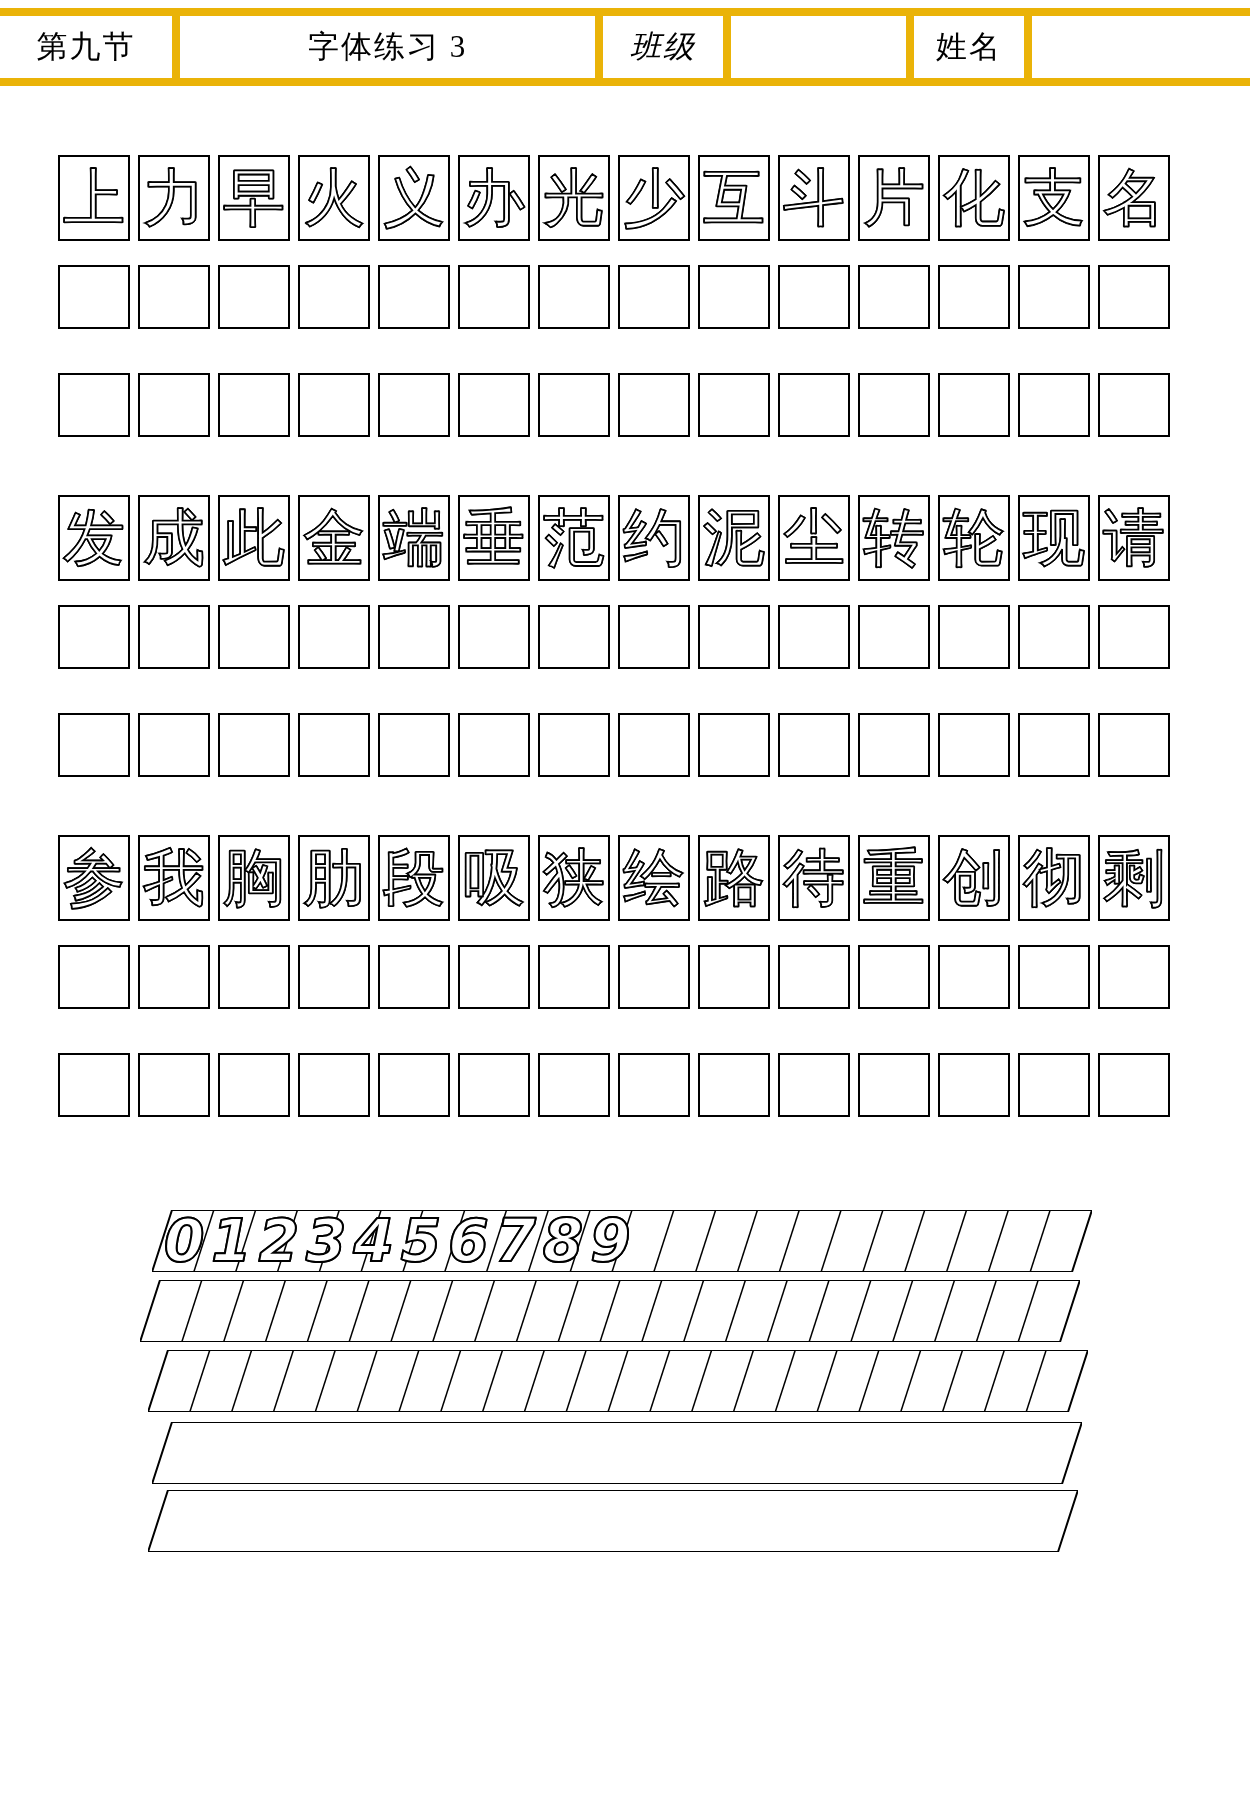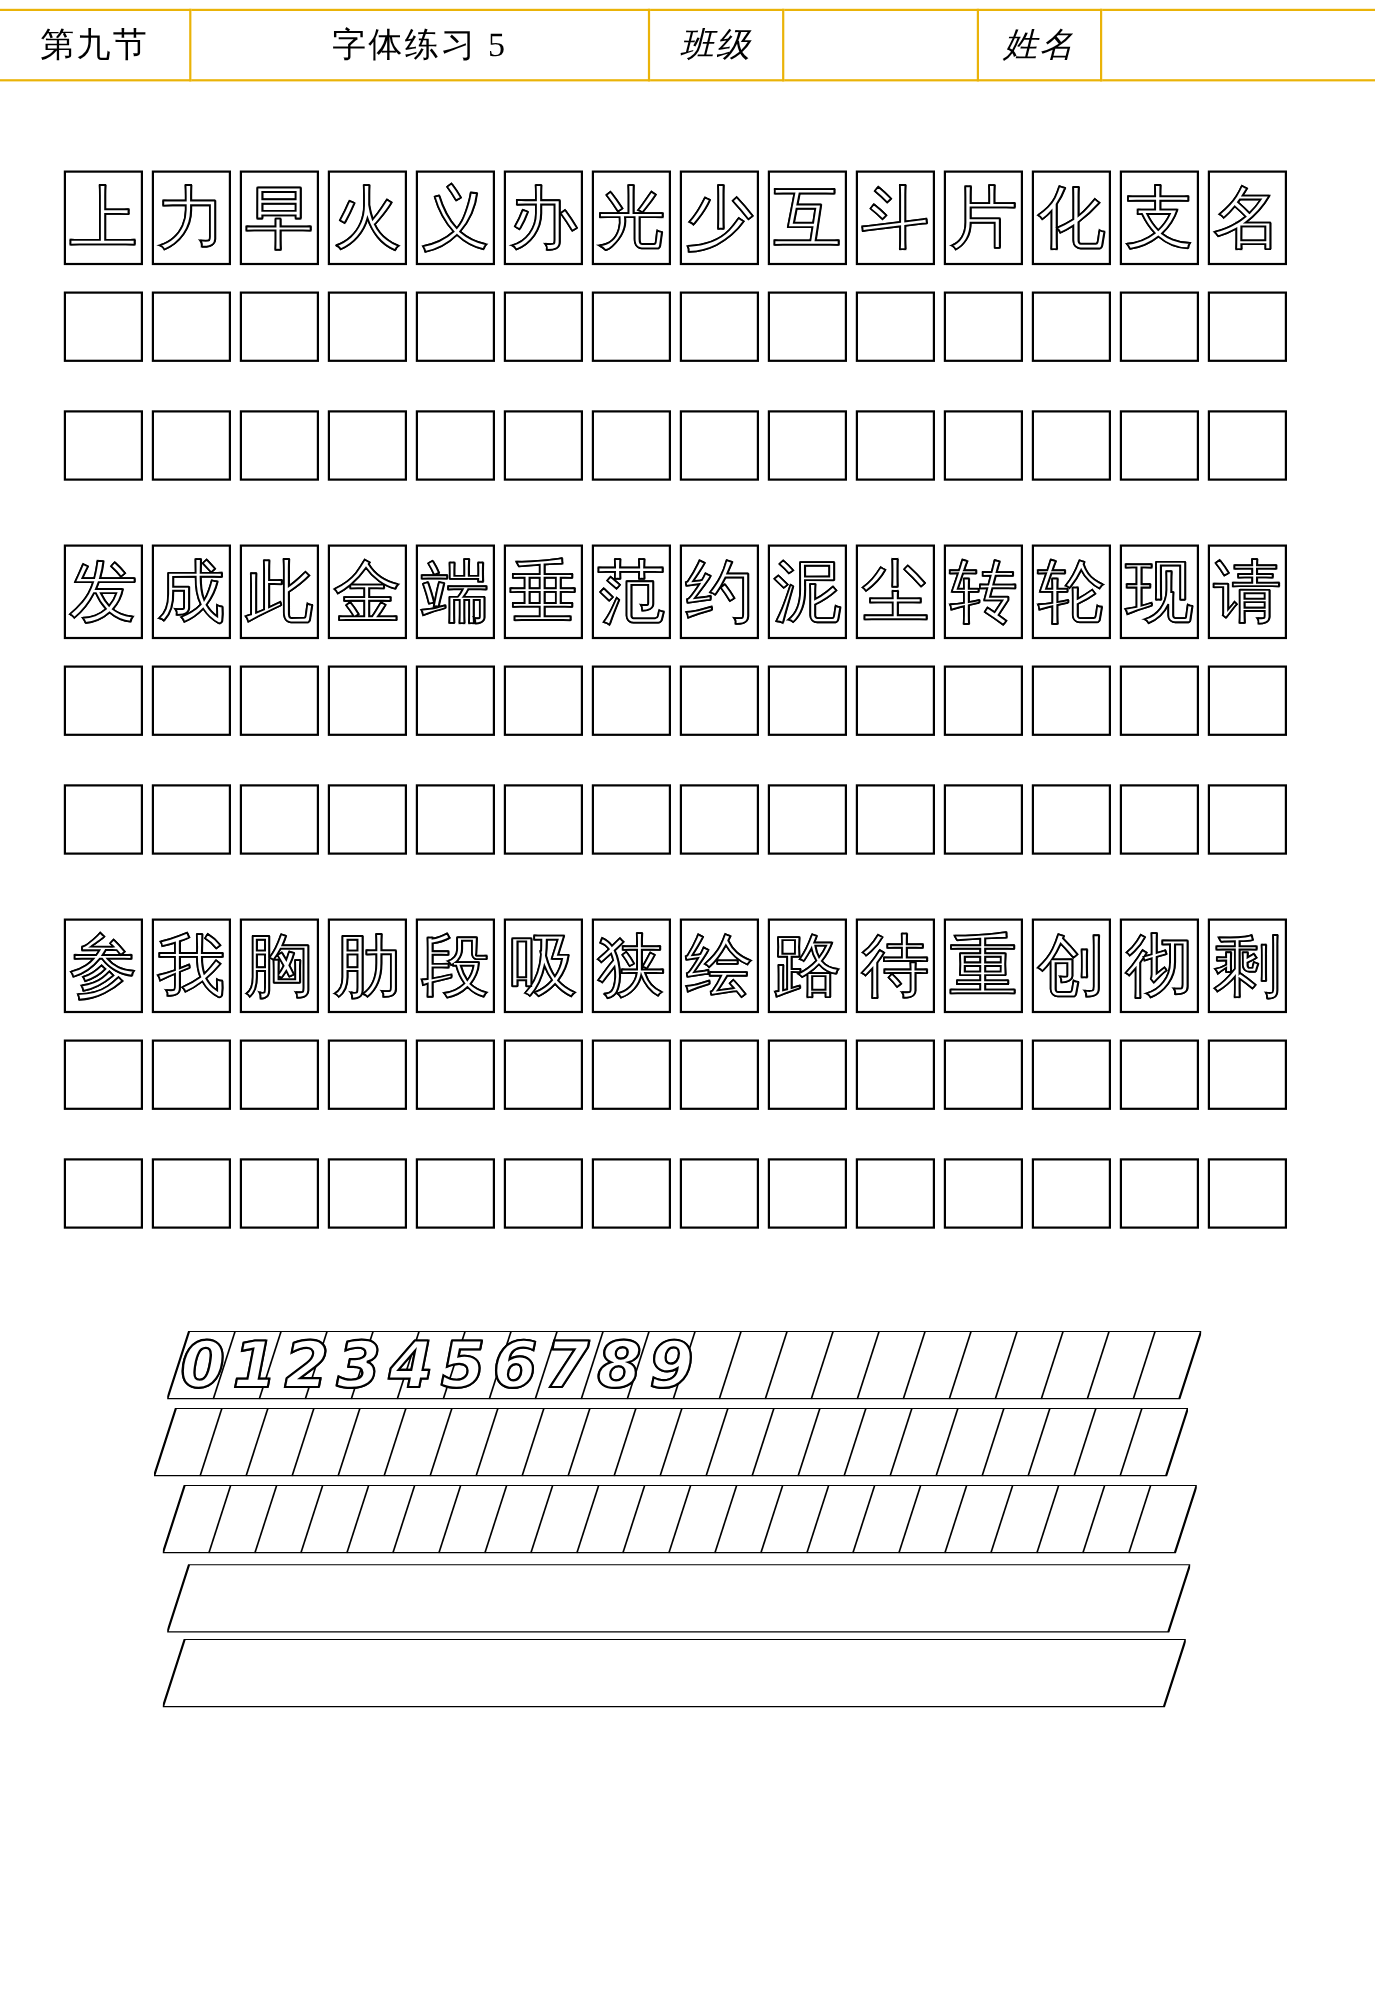--- a/index.html
+++ b/index.html
@@ -25,36 +25,36 @@
   
   .header-table {
     position: absolute;
     left: 0px;
     top: 8px;
     width: 1250px;
     border-collapse: collapse;
     table-layout: fixed;
   }
   .header-table td {
-    border: 2px solid #eab308;
+    border: 8px solid #eab308;
     height: 62px;
     text-align: center;
     vertical-align: middle;
     font-size: 31px;
     font-family: "Liberation Serif", serif;
     letter-spacing: 2px;
     padding: 0;
   }
   .header-table td.no-left { border-left: none; }
   .header-table td.no-right { border-right: none; }
   .hcell-section { width: 172px; }
   .hcell-title   { width: 415px; }
   .hcell-class   { width: 120px; font-style: italic; }
   .hcell-classblank { width: 175px; }
-  .hcell-name    { width: 110px; font-style: italic; }
+  .hcell-name    { width: 110px; }
   .hcell-nameblank { width: 258px; }
 
   
   .block {
     position: absolute;
     left: 58px;
     width: 1130px;
   }
   .row {
     display: flex;
@@ -132,21 +132,21 @@
 </style>
 </head>
 <body>
 
 <div class="page">
 
   <table class="header-table">
     <tbody>
         <tr>
       <td class="hcell-section no-left">第九节</td>
-      <td class="hcell-title">字体练习 5</td>
+      <td class="hcell-title">字体练习 3</td>
       <td class="hcell-class">班级</td>
       <td class="hcell-classblank"></td>
       <td class="hcell-name">姓名</td>
       <td class="hcell-nameblank no-right"></td>
     </tr>
   </tbody>
     </table>
 
   <div id="blocks-container">
       <div class="block" style="top: 155px; position: absolute;">

